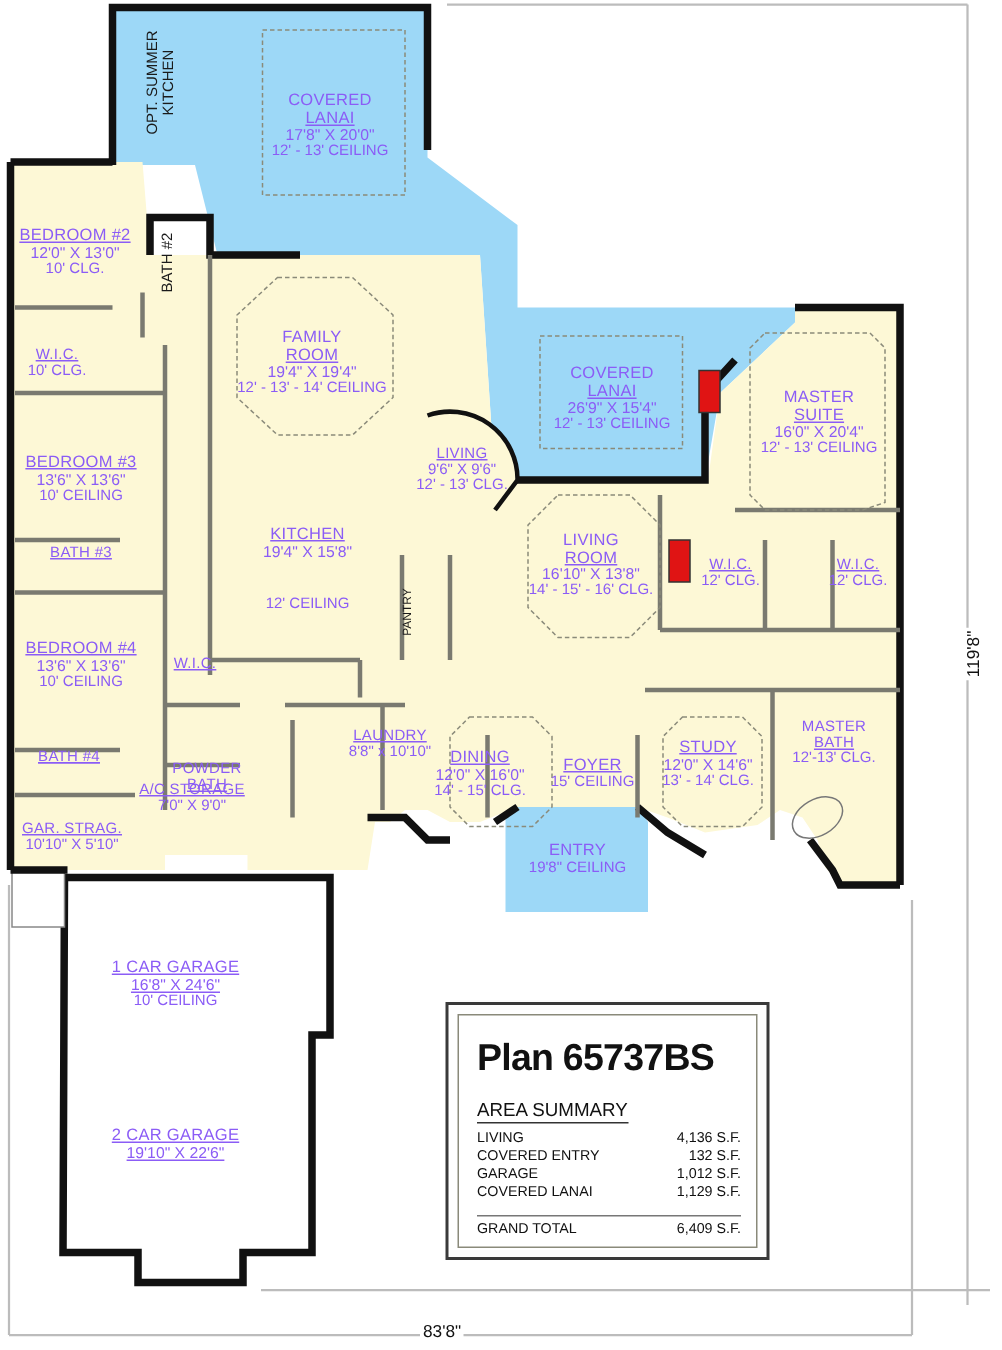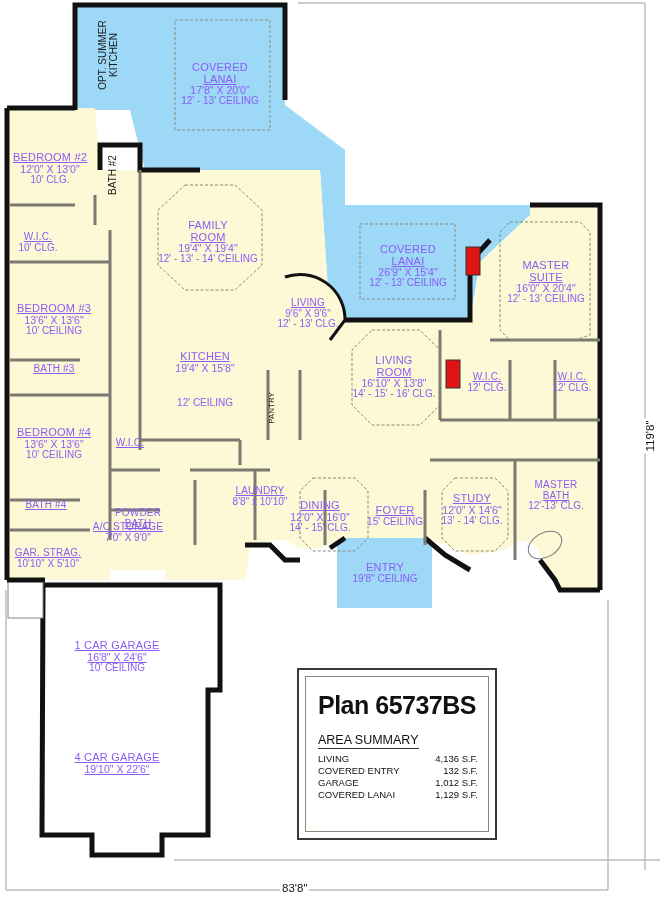--- a/index.html
+++ b/index.html
@@ -4,21 +4,21 @@
 <style>
   html,body{margin:0;padding:0;background:#ffffff;}
   body{width:668px;height:900px;position:relative;overflow:hidden;font-family:"Liberation Sans",sans-serif;}
   #plan{position:absolute;left:0;top:0;width:668px;height:900px;}
   .lbl{position:absolute;text-align:center;color:#8b5cf6;font-family:"Liberation Sans",sans-serif;line-height:1.05;white-space:nowrap;transform:translateX(-50%);}
   .lbl .t{display:block;font-size:11px;letter-spacing:0.2px;}
   .lbl .t.u{text-decoration:underline;}
   .lbl .d{display:block;font-size:10.5px;font-family:"Liberation Sans Narrow","Liberation Sans",sans-serif;}
   .lbl .c{display:block;font-size:10px;}
   .vert{position:absolute;transform-origin:center;transform:translate(-50%,-50%) rotate(-90deg);font-size:10px;white-space:nowrap;color:#1a1a1a;text-align:center;line-height:1.05;}
-  .summary{position:absolute;left:297px;top:668px;width:200px;height:172px;border:2px solid #3a3a3a;background:#fff;box-sizing:border-box;}
+  .summary{position:absolute;left:297px;top:668px;width:216px;height:172px;border:2px solid #3a3a3a;background:#fff;box-sizing:border-box;}
   .summary-inner{position:absolute;left:6px;top:6px;right:6px;bottom:6px;border:1.5px solid #8a8a7a;}
   .plan-no{position:absolute;left:12px;top:14px;font-size:25px;font-weight:bold;letter-spacing:-0.5px;color:#111;font-family:"Liberation Sans",sans-serif;}
   .area-title{position:absolute;left:12px;top:56px;font-size:12.5px;color:#111;border-bottom:1.5px solid #333;padding-bottom:1px;}
   .area-rows{position:absolute;left:12px;right:10px;top:76px;font-size:9.5px;color:#111;}
   .area-row{display:flex;justify-content:space-between;height:12px;line-height:12px;}
   .area-total{position:absolute;left:12px;right:10px;top:133px;border-top:1.5px solid #777;padding-top:3px;display:flex;justify-content:space-between;font-size:9.5px;color:#111;}
   .dim{position:absolute;font-size:11.5px;color:#111;background:#fff;padding:0 2px;font-family:"Liberation Sans",sans-serif;}
 </style>
 </head>
 <body>
@@ -265,21 +265,21 @@
   <span class="c">19'8" CEILING</span>
 </div>
 
 <div class="lbl" style="left:117px;top:640px;">
   <span class="t u">1 CAR GARAGE</span>
   <span class="d" style="text-decoration:underline">16'8" X 24'6"</span>
   <span class="c">10' CEILING</span>
 </div>
 
 <div class="lbl" style="left:117px;top:752px;">
-  <span class="t u">4 CAR GARAGE</span>
+  <span class="t u">2 CAR GARAGE</span>
   <span class="d" style="text-decoration:underline">19'10" X 22'6"</span>
 </div>
 
 <div class="dim" style="left:280px;top:882px;">83'8"</div>
 <div class="dim" style="left:632px;top:430px;transform:rotate(-90deg);transform-origin:center;">119'8"</div>
 
 <div class="summary">
   <div class="summary-inner">
     <div class="plan-no">Plan 65737BS</div>
     <div class="area-title">AREA SUMMARY</div>
@@ -294,14 +294,18 @@
       </div>
       <div class="area-row">
         <span>GARAGE</span>
         <span>1,012 S.F.</span>
       </div>
       <div class="area-row">
         <span>COVERED LANAI</span>
         <span>1,129 S.F.</span>
       </div>
     </div>
+    <div class="area-total">
+      <span>GRAND TOTAL</span>
+      <span>6,409 S.F.</span>
+    </div>
   </div>
 </div>
 
 </body></html>

